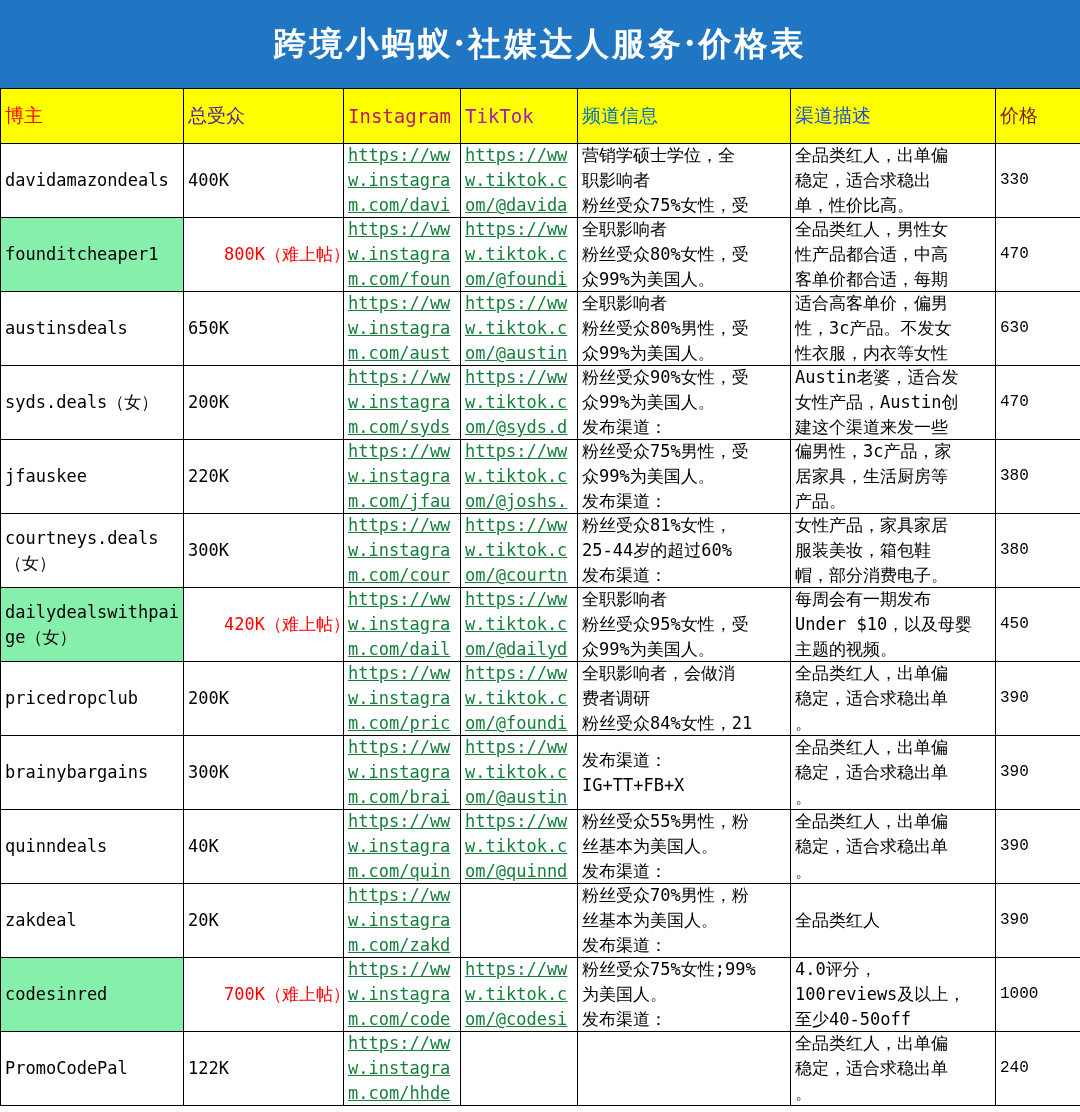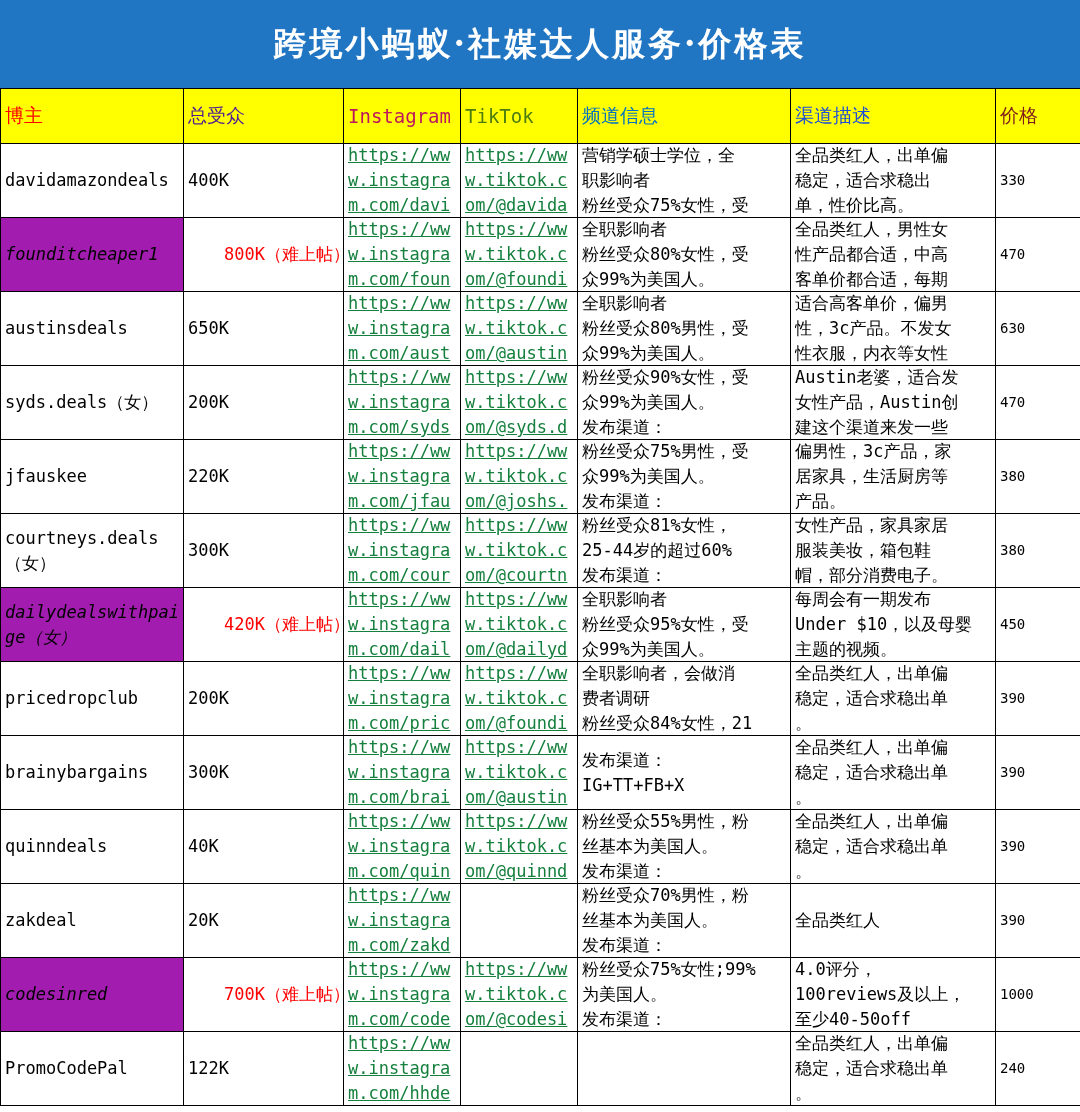--- a/index.html
+++ b/index.html
@@ -12,25 +12,25 @@
   table{border-collapse:collapse;table-layout:fixed;width:1080px;}
   col.c-blogger{width:183px}col.c-aud{width:160px}col.c-ig{width:117px}
   col.c-tt{width:117px}col.c-info{width:213px}col.c-desc{width:205px}col.c-price{width:85px}
   th,td{border:1px solid #000;padding:0;overflow:hidden;vertical-align:middle;}
   th{background:#FFFF00;height:54px;text-align:left;font-weight:normal;
      font-size:19px;padding-left:4px;}
   .cell{height:73px;display:flex;flex-direction:column;justify-content:center;
         padding-left:4px;padding-right:2px;overflow:hidden;font-size:17px;line-height:25px;color:#000;}
   .ln{white-space:nowrap;overflow:hidden;flex:0 0 25px;}
   .one{flex:0 0 auto;}
-  td.hl{background:#a21caf;font-style:italic;}
+  td.hl{background:#86efac;}
   .red{color:#FF0000;padding-left:40px;}
   a.lnk{color:#15803d;text-decoration:none;display:block;}
   a.lnk .ln{text-decoration:underline;}
-  .price-cell{font-size:14px;}
+  .price-cell{font-size:16px;font-family:Liberation Mono, monospace;}
 </style>
 </head>
 <body>
 
 <div class="title-bar">跨境小蚂蚁·社媒达人服务·价格表</div>
 
 <table>
   <colgroup>
     <col class="c-blogger">
       <col class="c-aud">
@@ -38,21 +38,21 @@
       <col class="c-tt">
     <col class="c-info">
       <col class="c-desc">
       <col class="c-price">
   </colgroup>
   <thead>
     <tr id="header-row">
         <th style="color: rgb(255, 0, 0);">博主</th>
         <th style="color: #4c1d95;">总受众</th>
         <th style="color: #be185d;">Instagram</th>
-        <th style="color: #4d7c0f; margin-top: 32px;">TikTok</th>
+        <th style="color: #a21caf; margin-top: 32px;">TikTok</th>
         <th style="color: rgb(0, 112, 192);">频道信息</th>
         <th style="color: #1d4ed8;">渠道描述</th>
         <th style="color: #7f1d1d;">价格</th>
       </tr>
   </thead>
   <tbody id="table-body">
       <tr>
         <td>
           <div class="cell">
             <div class="ln one">davidamazondeals</div>

